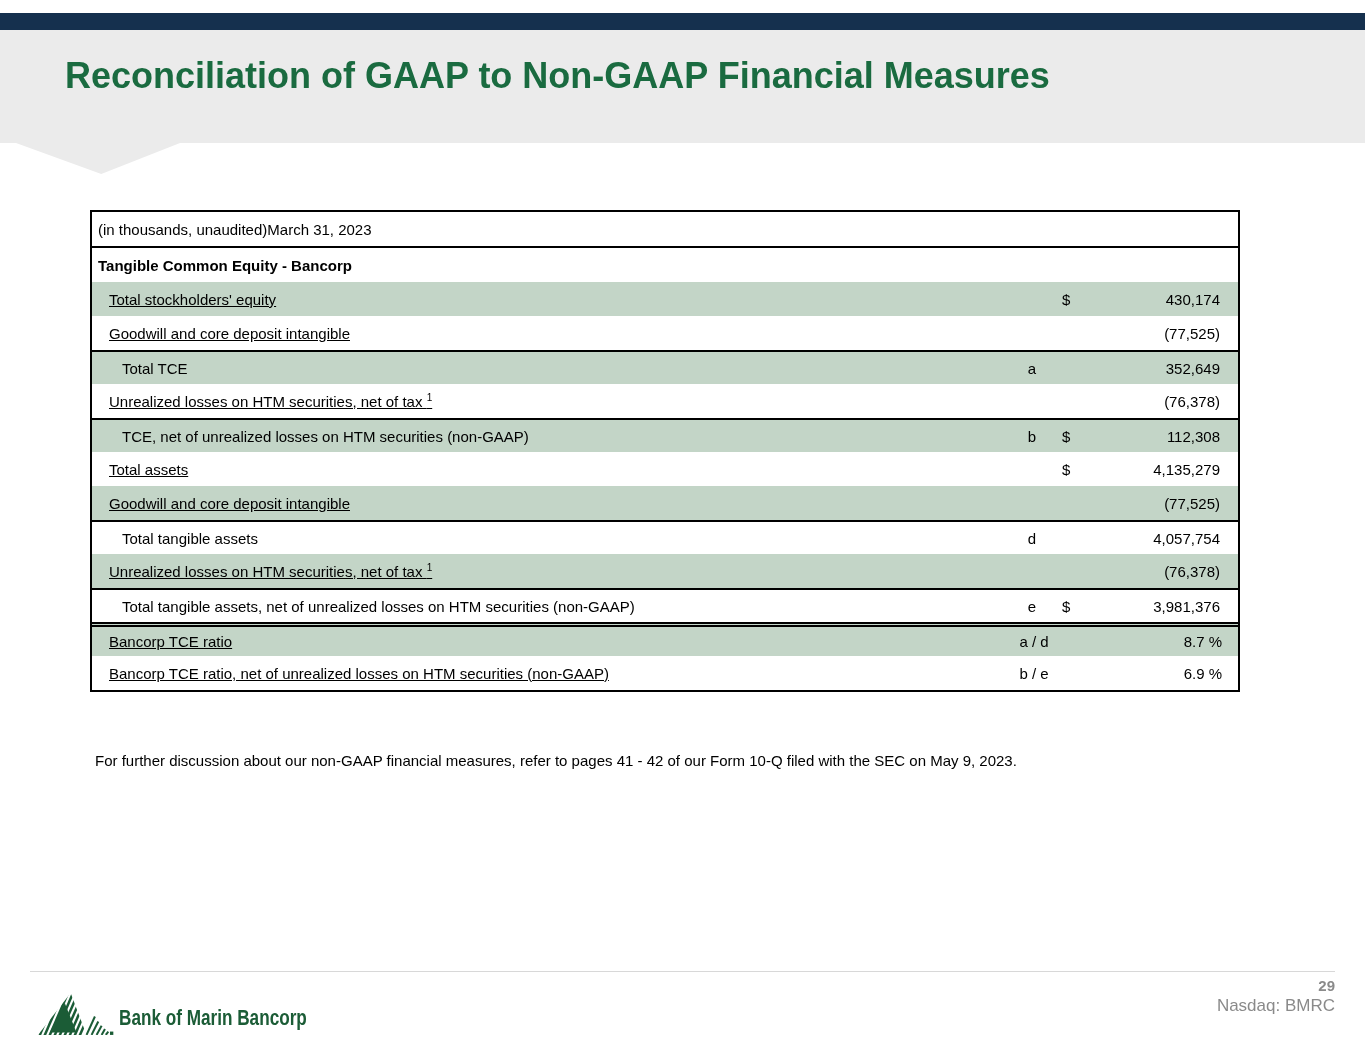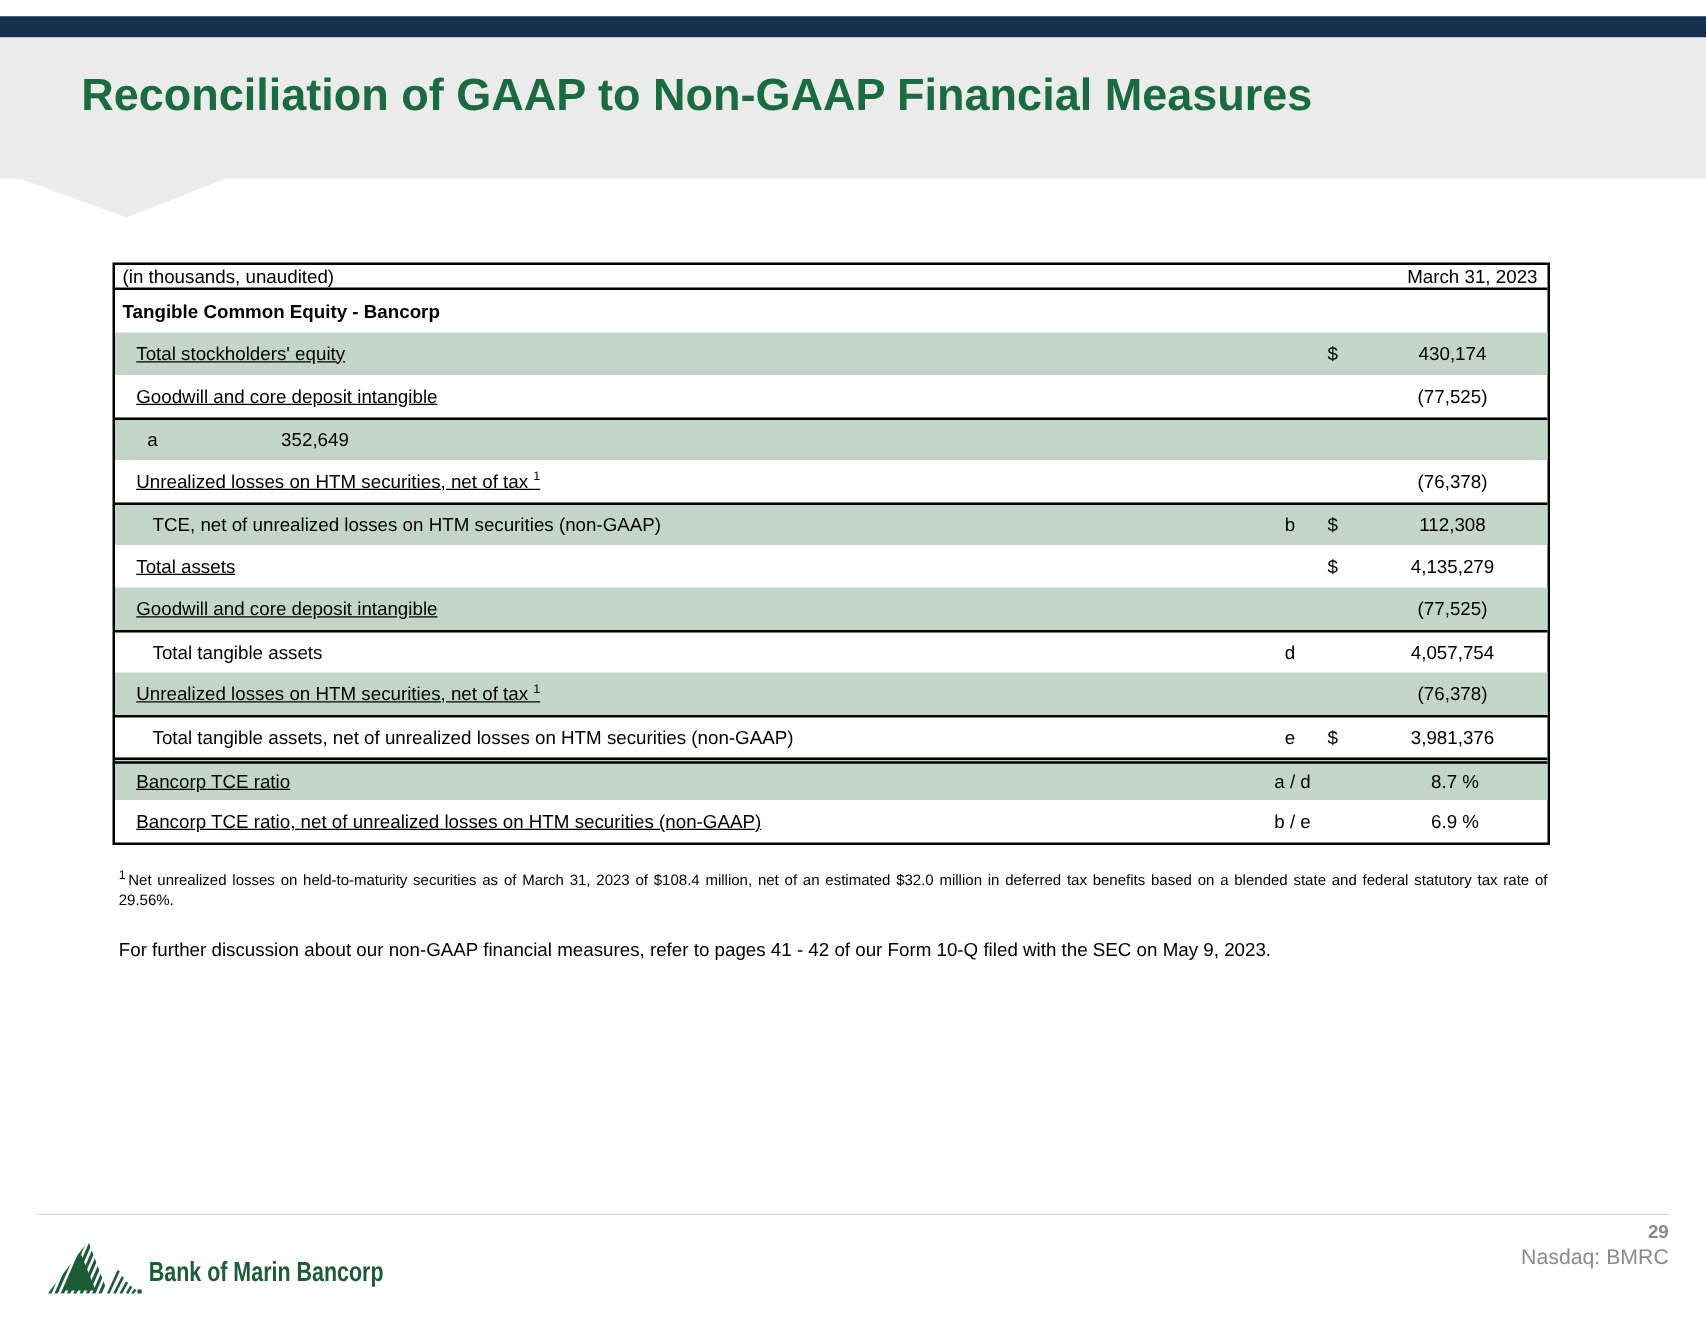--- a/index.html
+++ b/index.html
@@ -11,29 +11,29 @@
   .navy-bar{position:absolute;left:0;top:13px;width:100%;height:17px;background:var(--navy,#15304e);}
   .gray-band{position:absolute;left:0;top:30px;width:100%;height:113px;background:var(--band-gray,#ebebeb);}
   .chevron{position:absolute;left:16px;top:143px;width:164px;height:31px;background:var(--band-gray,#ebebeb);
     clip-path:polygon(0 0,100% 0,52% 100%);}
   .title{position:absolute;left:65px;top:55px;margin:0;font-size:36px;font-weight:bold;
     color:var(--title-green,#1a6b40);letter-spacing:0;}
   
   .recon-table{position:absolute;left:90px;top:210px;width:1150px;border:2px solid #000;
     box-sizing:border-box;background:#fff;}
   .t-row{display:flex;align-items:center;height:34px;font-size:15px;box-sizing:border-box;}
-  .t-head{height:20px;border-bottom:2px solid #000;justify-content:space-between;
+  .t-head{height:36px;border-bottom:2px solid #000;
     padding:0 8px 0 6px;}
   .t-section{font-weight:bold;padding-left:6px;}
   .c-label{flex:1;white-space:nowrap;overflow:hidden;}
   .ind-1 .c-label{padding-left:17px;text-decoration:underline;}
   .ind-2 .c-label{padding-left:30px;}
   .c-letter{width:60px;text-align:center;flex:none;}
   .c-dollar{width:42px;text-align:left;flex:none;}
-  .c-value{width:116px;text-align:center;padding-right:18px;flex:none;}
+  .c-value{width:116px;text-align:right;padding-right:18px;flex:none;}
   .val-percent .c-value{padding-right:16px;}
   .shade-green{background:var(--row-green,#c3d5c7);}
   .bt-thick{border-top:2px solid #000;}
   .bt-double{border-top:5px double #000;}
   sup{font-size:10px;line-height:0;}
   
   .footnote{position:absolute;left:95px;top:697px;width:1143px;margin:0;font-size:12px;
     line-height:1.32;text-align:justify;}
   .footnote sup{margin-right:2px;}
   .note{position:absolute;left:95px;top:752px;margin:0;font-size:15px;}
@@ -72,20 +72,21 @@
         <span class="c-dollar">$</span>
         <span class="c-value">430,174</span>
       </div>
       <div class="t-row ind-1 shade-white">
         <span class="c-label">Goodwill and core deposit intangible</span>
         <span class="c-letter"></span>
         <span class="c-dollar"></span>
         <span class="c-value">(77,525)</span>
       </div>
       <div class="t-row ind-2 shade-green bt-thick">
+        <span class="c-label">Total TCE</span>
         <span class="c-letter">a</span>
         <span class="c-dollar"></span>
         <span class="c-value">352,649</span>
       </div>
       <div class="t-row ind-1 shade-white">
         <span class="c-label">Unrealized losses on HTM securities, net of tax <sup>1</sup></span>
         <span class="c-letter"></span>
         <span class="c-dollar"></span>
         <span class="c-value">(76,378)</span>
       </div>
@@ -132,21 +133,20 @@
         <span class="c-value">8.7 %</span>
       </div>
       <div class="t-row ind-1 shade-white val-percent">
         <span class="c-label">Bancorp TCE ratio, net of unrealized losses on HTM securities (non-GAAP)</span>
         <span class="c-letter">b / e</span>
         <span class="c-dollar"></span>
         <span class="c-value">6.9 %</span>
       </div>
     </div>
 
-  <p class="footnote"><sup>1</sup><span>Net unrealized losses on held-to-maturity securities as of March 31, 2023 of $108.4 million, net of an estimated $32.0 million in deferred tax benefits based on a blended state and federal statutory tax rate of 29.56%.</span></p>
 
   <p class="note">For further discussion about our non-GAAP financial measures, refer to pages 41 - 42 of our Form 10-Q filed with the SEC on May 9, 2023.</p>
 
   <div class="footer-divider"></div>
 
   <div class="logo">
     <svg width="82" height="42" viewBox="0 0 98 50">
       <defs>
         <clipPath id="mt">
             <polygon points="45,0 6,50 64,50"></polygon>

